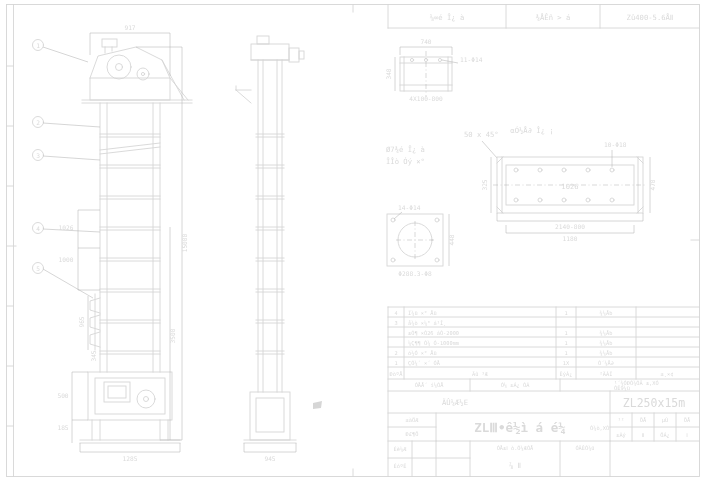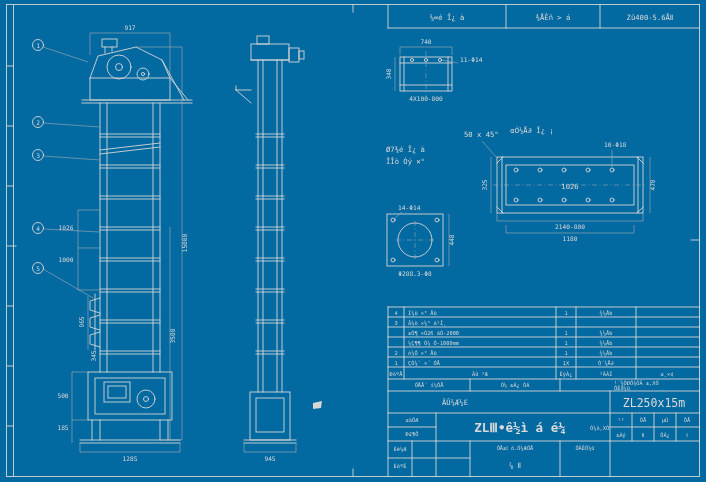--- a/index.html
+++ b/index.html
@@ -1,16 +1,16 @@
 <!DOCTYPE html>
 <html><head>
 <meta charset="utf-8">
 <style>
   html,body{margin:0;padding:0;background:#000;}
-  .stage{position:relative;width:706px;height:482px;background:#0369a1;overflow:hidden;}
+  .stage{position:relative;width:706px;height:482px;background:#ffffff;overflow:hidden;}
   svg{display:block;}
   .s{stroke:#d6d6d6;stroke-width:.9;fill:none;stroke-linecap:square;}
   .sd{stroke:#b3b3b3;stroke-width:.55;fill:none;}
   .dash{stroke:#b3b3b3;stroke-width:.5;fill:none;stroke-dasharray:5 2.5 1 2.5;}
   .fill{fill:#d6d6d6;stroke:none;}
   text{fill:#dadada;font-family:"DejaVu Sans Mono",monospace;}
   .t5{font-size:5.3px}.t6{font-size:6.2px}.t7{font-size:7.2px}
   .t11{font-size:11.5px}.t12{font-size:12.5px;font-weight:bold}
   .mid{text-anchor:middle}
 </style>

